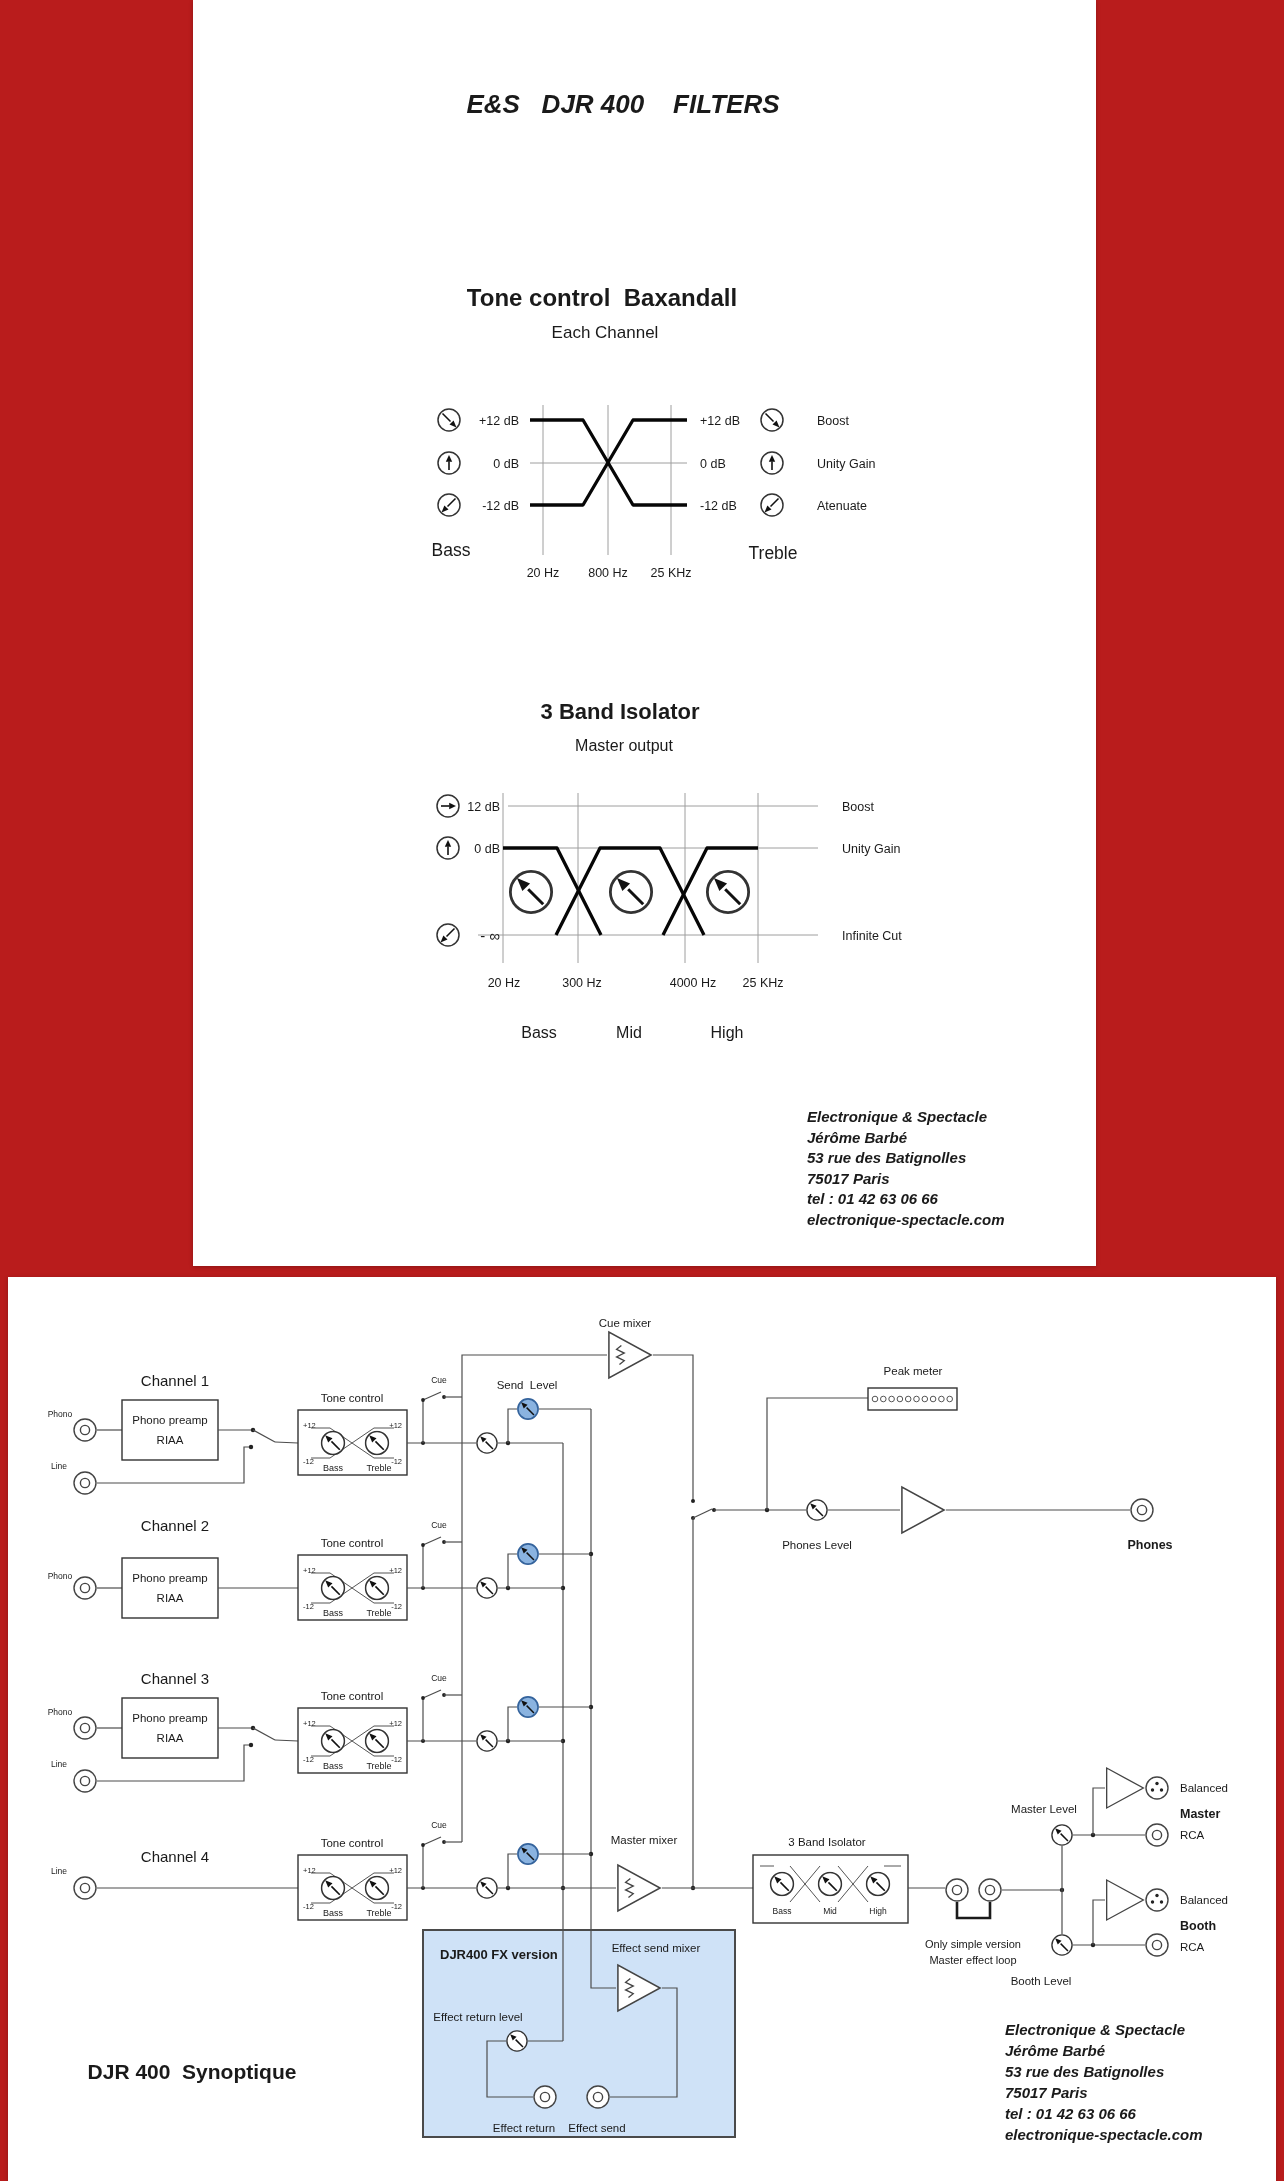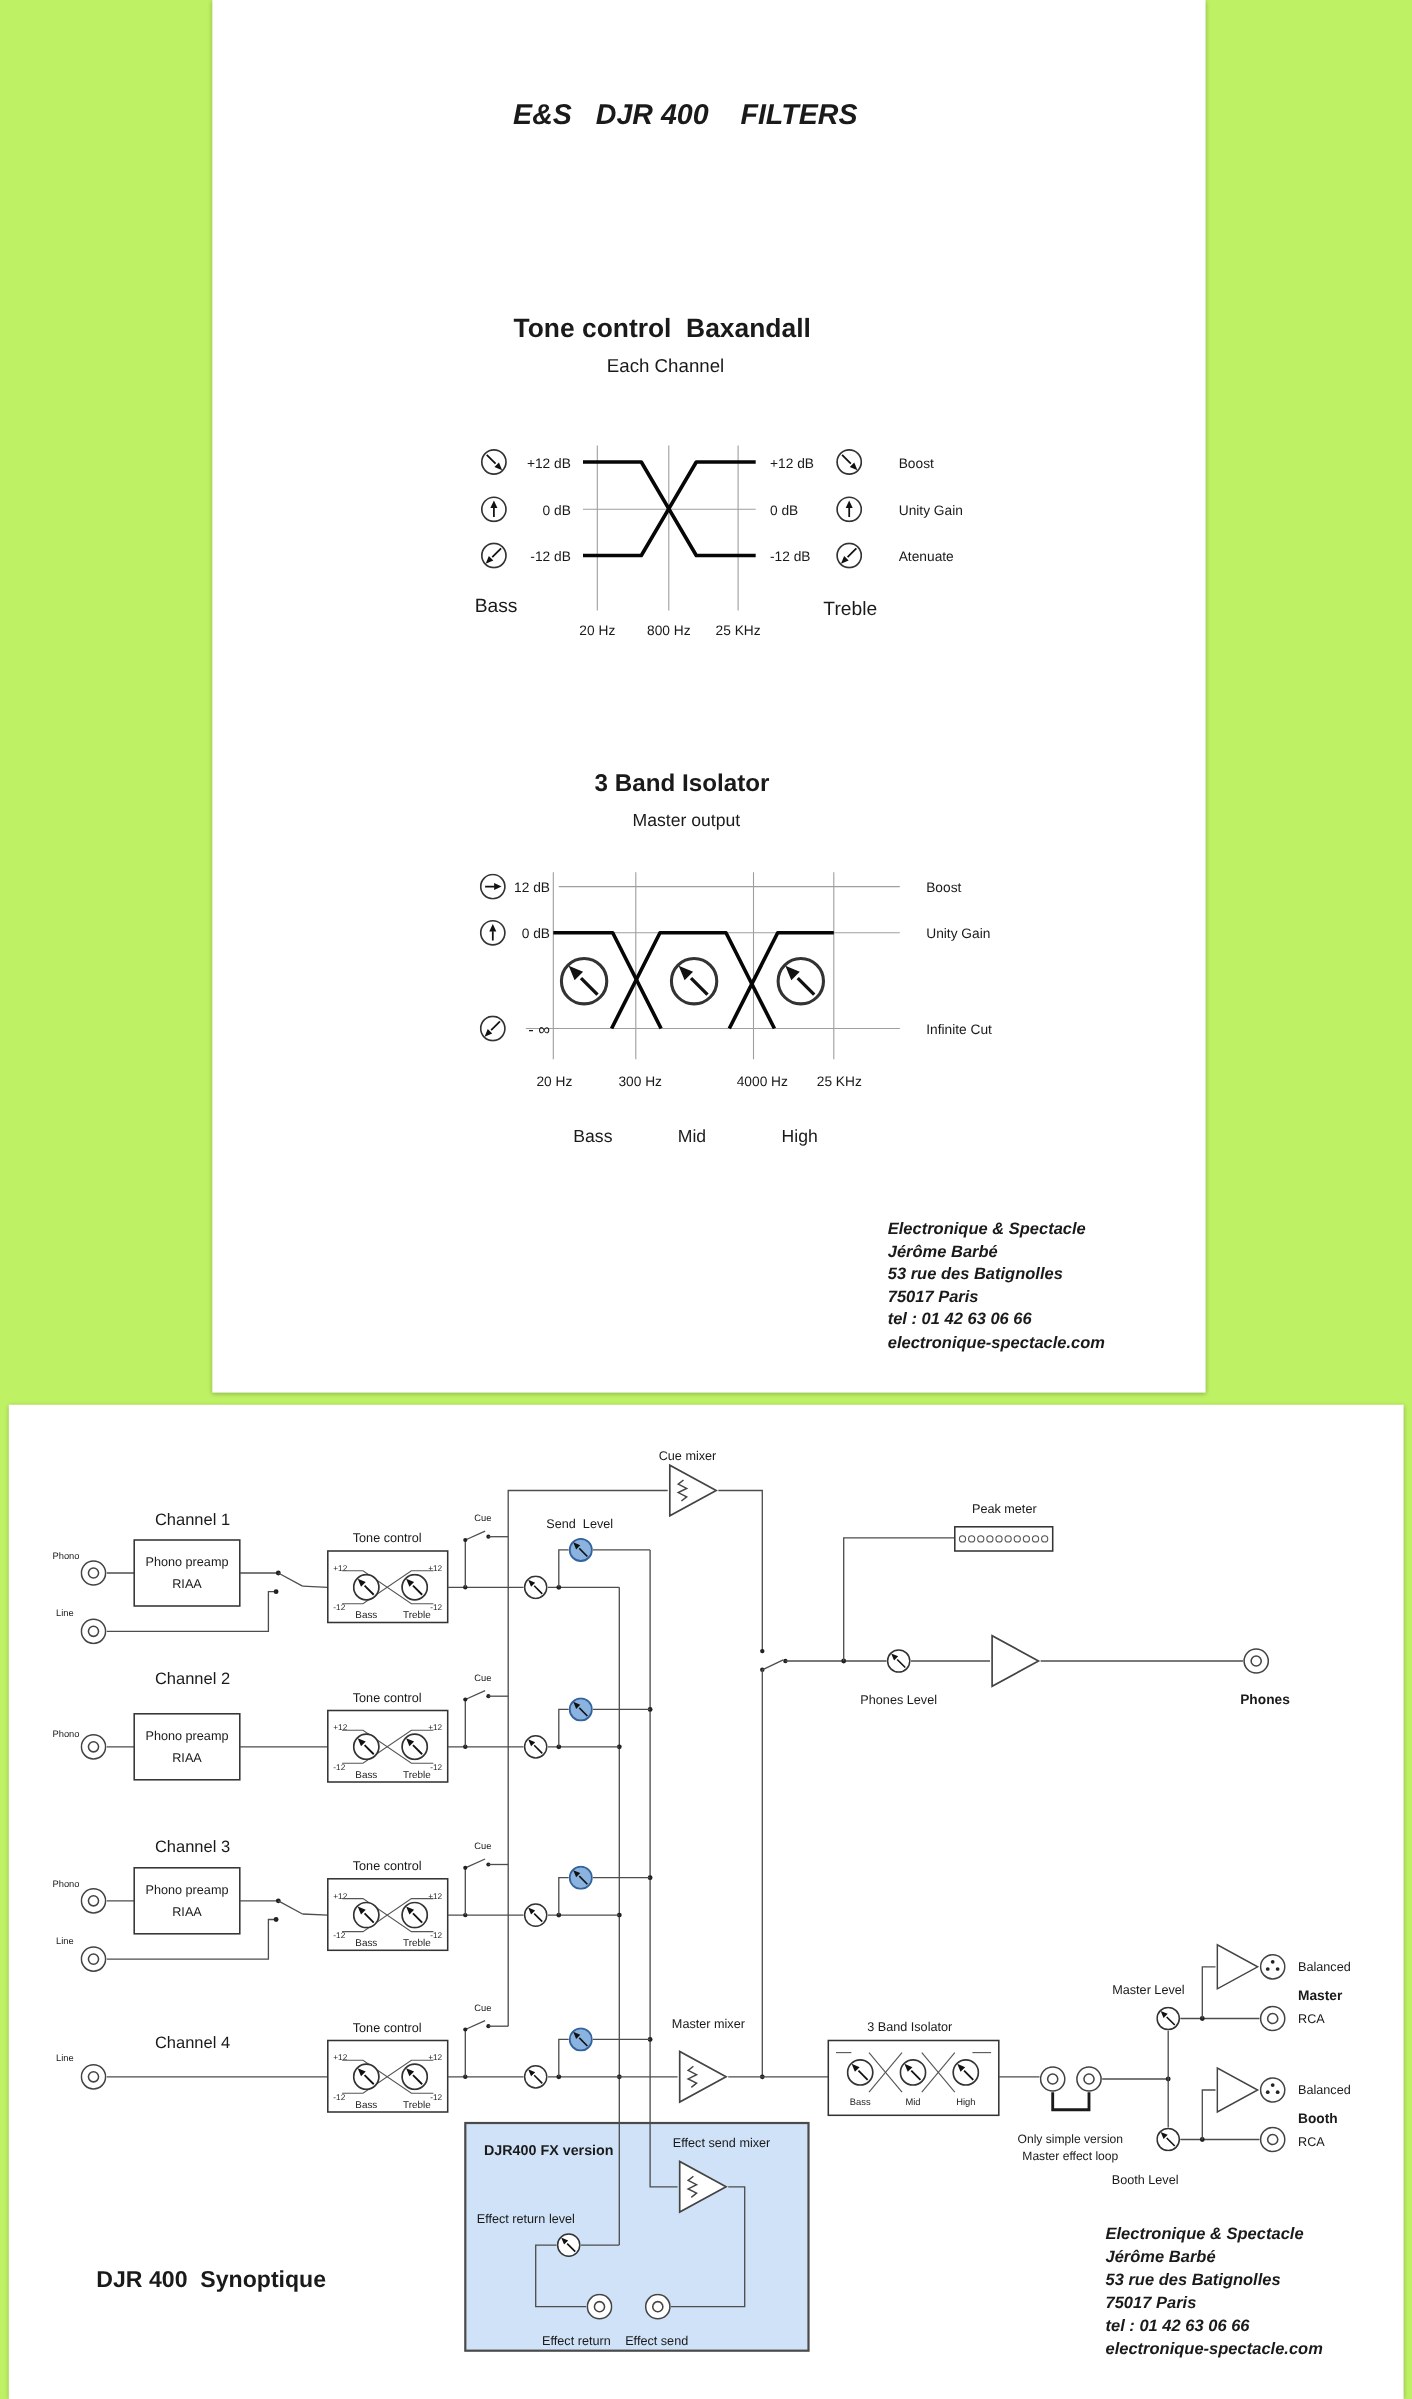--- a/index.html
+++ b/index.html
@@ -1,16 +1,16 @@
 <!DOCTYPE html>
 <html><head>
 <meta charset="utf-8">
 <style>
   html,body{margin:0;padding:0;background:#ededed;}
-  .canvas{position:relative;width:1284px;height:2181px;background:#bef264;overflow:hidden;
+  .canvas{position:relative;width:1284px;height:2181px;background:#b91c1c;overflow:hidden;
           font-family:"Liberation Sans",sans-serif;}
   .page{position:absolute;background:#ffffff;box-shadow:0 1px 4px rgba(0,0,0,.25);}
   .page1{left:193px;top:0;width:903px;height:1266px;}
   .page2{left:8px;top:1277px;width:1268px;height:904px;}
   svg{position:absolute;left:0;top:0;display:block;}
   svg text{white-space:pre;fill:#1a1a1a;}
   .t-title{font-size:26px;font-weight:bold;font-style:italic;text-anchor:middle;}
   .t-h1{font-size:24px;font-weight:bold;text-anchor:middle;}
   .t-h2{font-size:17px;text-anchor:middle;}
   .t-h1b{font-size:22px;font-weight:bold;text-anchor:middle;}

